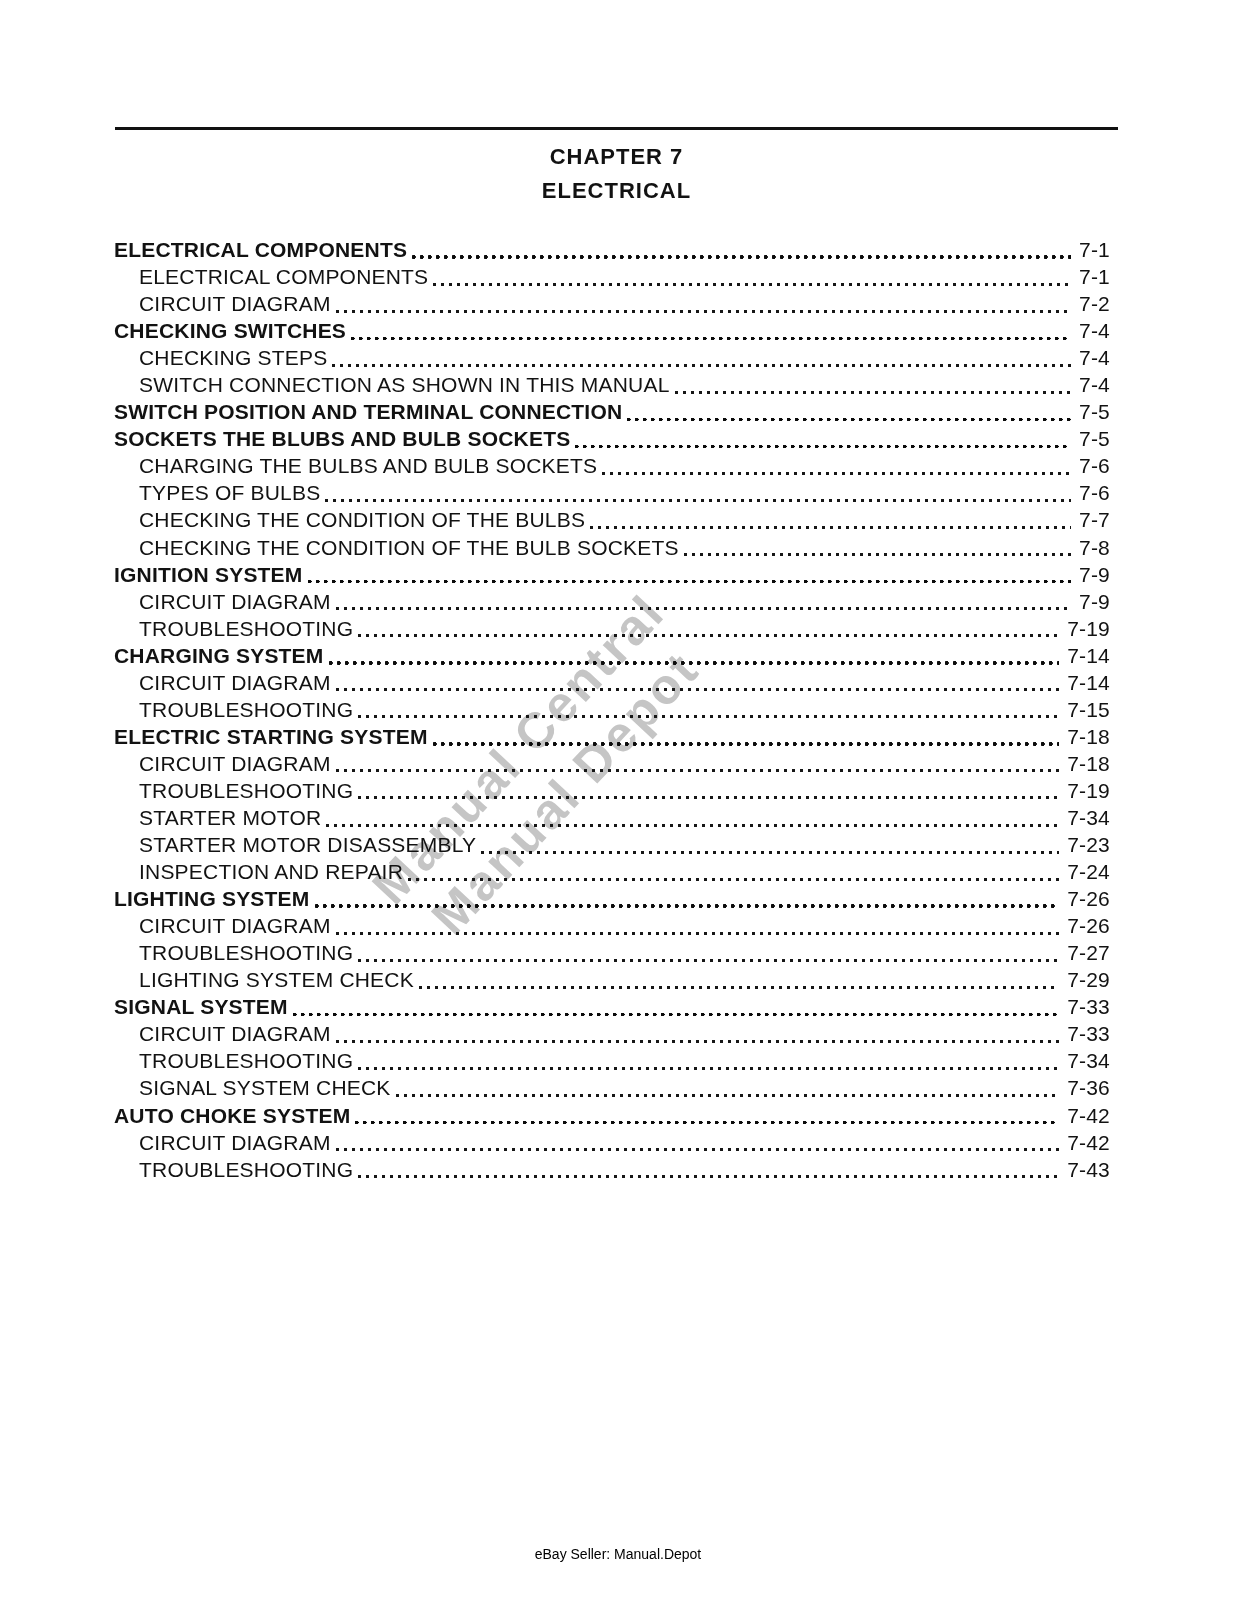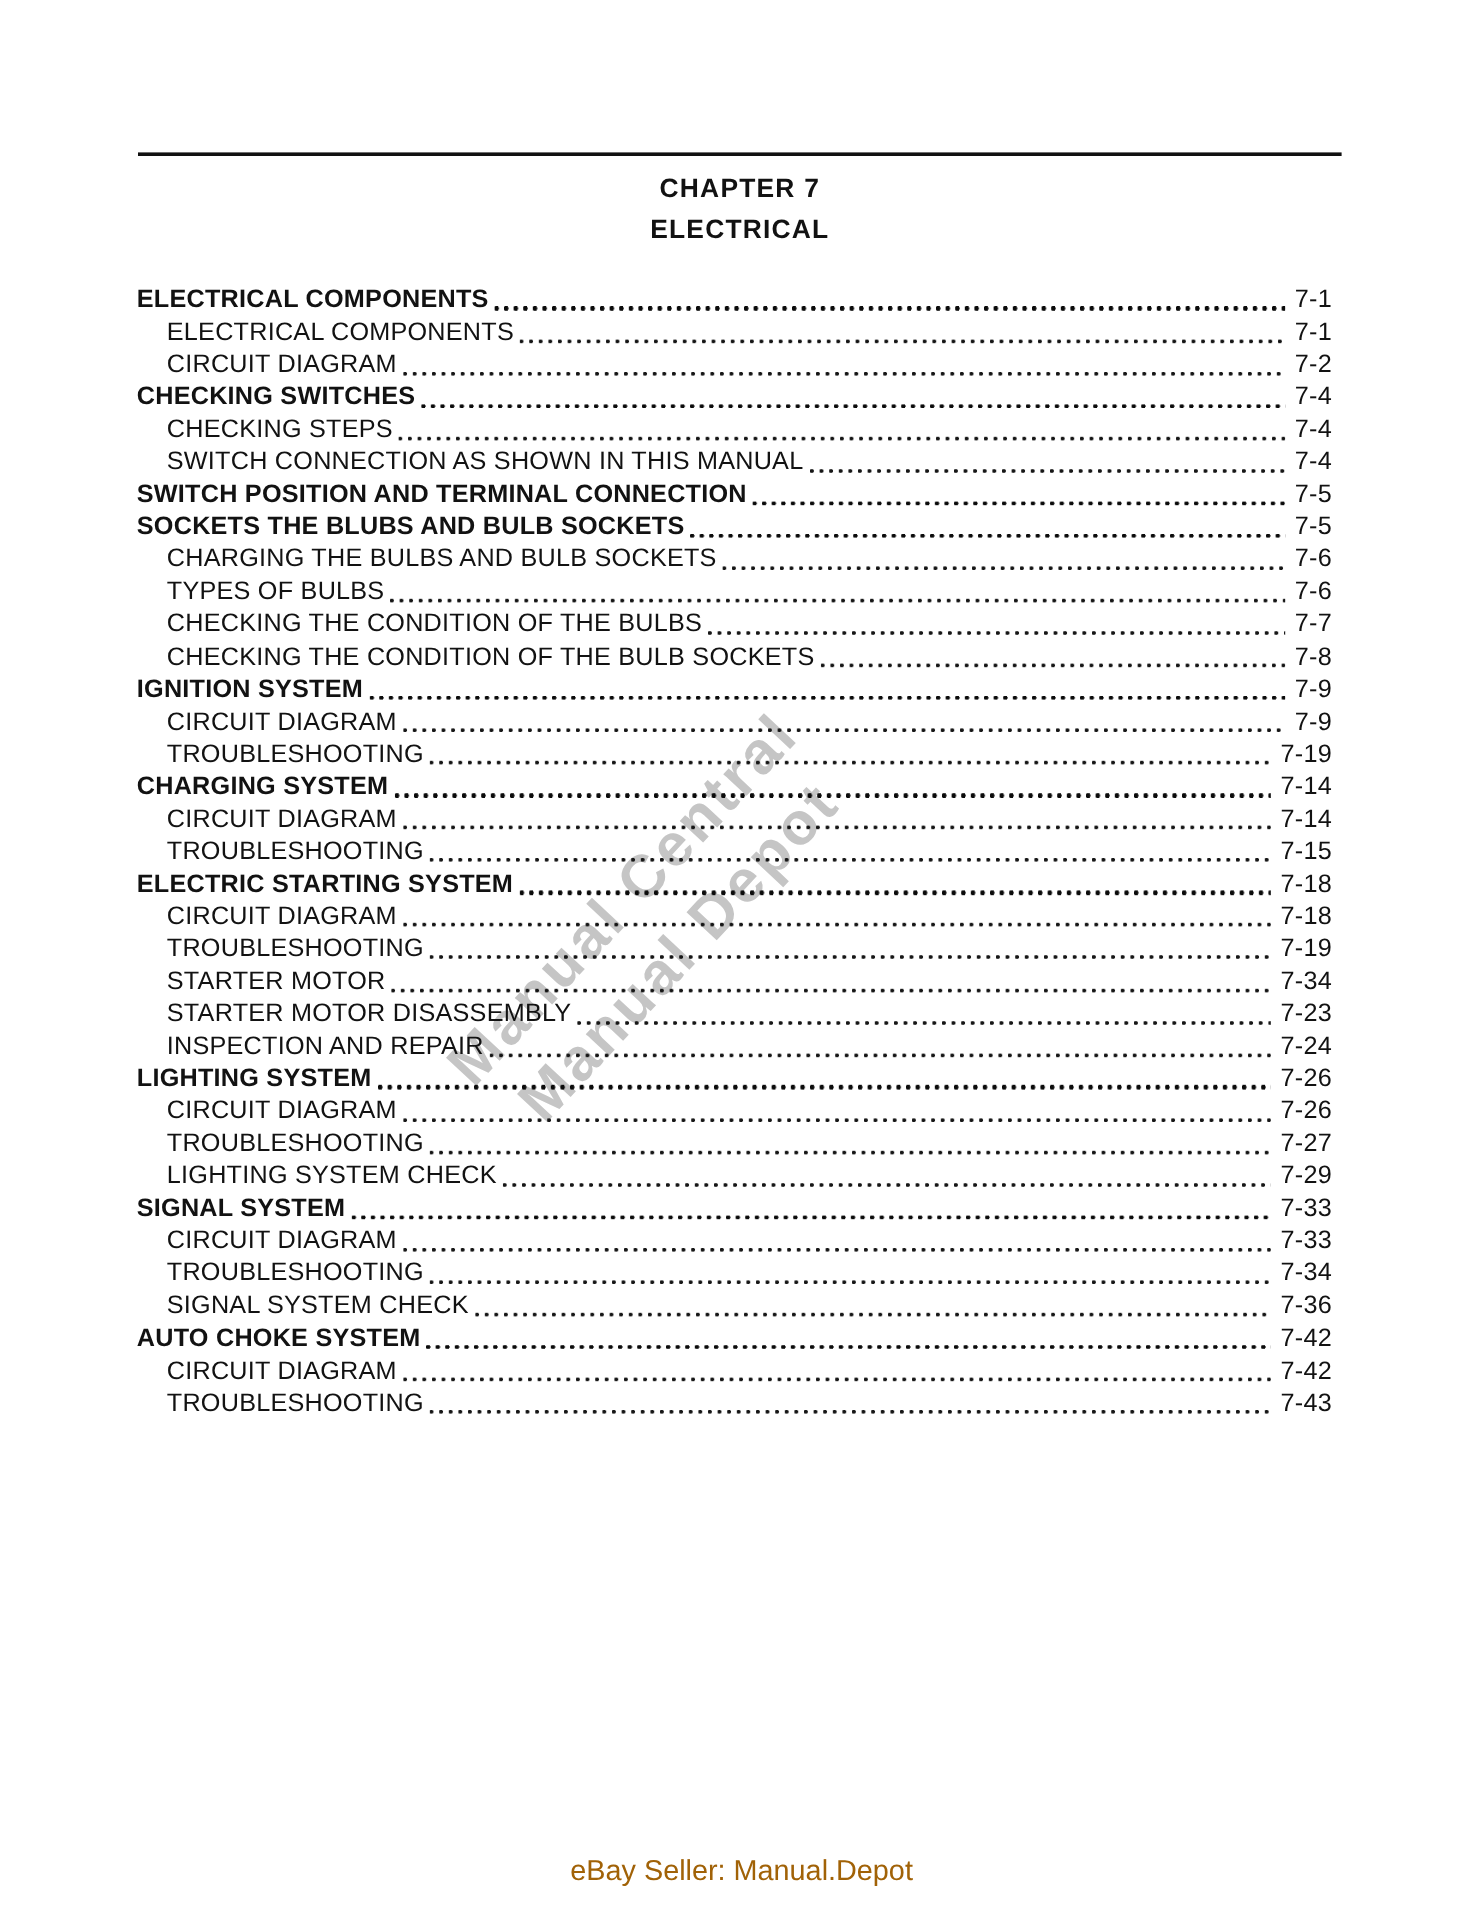--- a/index.html
+++ b/index.html
@@ -50,21 +50,21 @@
     background-position:left bottom;
   }
   .toc-row.l1 .toc-leader {
     height:3.5px; margin-bottom:4.2px;
     background-image:radial-gradient(circle at 1.75px 1.75px, #0b0b0b 1.75px, transparent 2.15px);
     background-size:8px 3.5px;
   }
   .toc-page { white-space:nowrap; }
   .footer {
     position:absolute; left:0; top:1546px; width:100%;
-    text-align:center; font-size:24px; color:#a16207;
+    text-align:center; font-size:14px; color:#000000;
     z-index:1;
   }
 </style>
 </head>
 <body>
 
 <div class="page">
 
   <div class="watermark" style="color:#c5c5c5;">
     <div>Manual Central</div>

